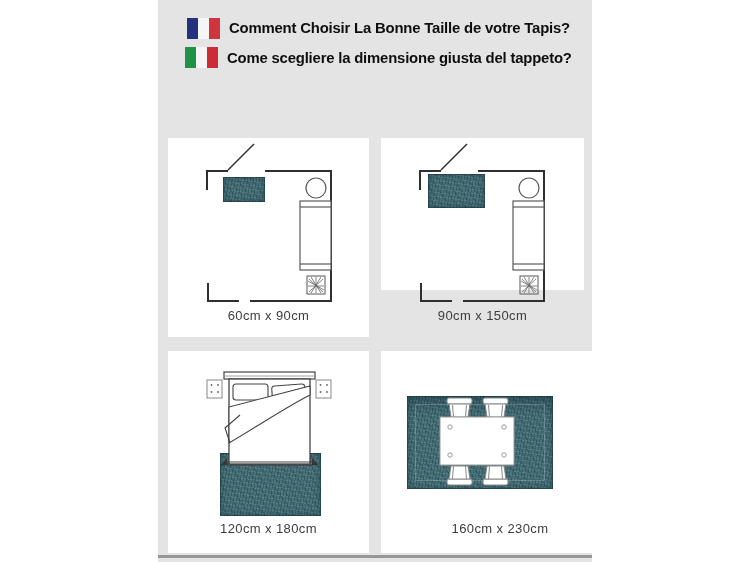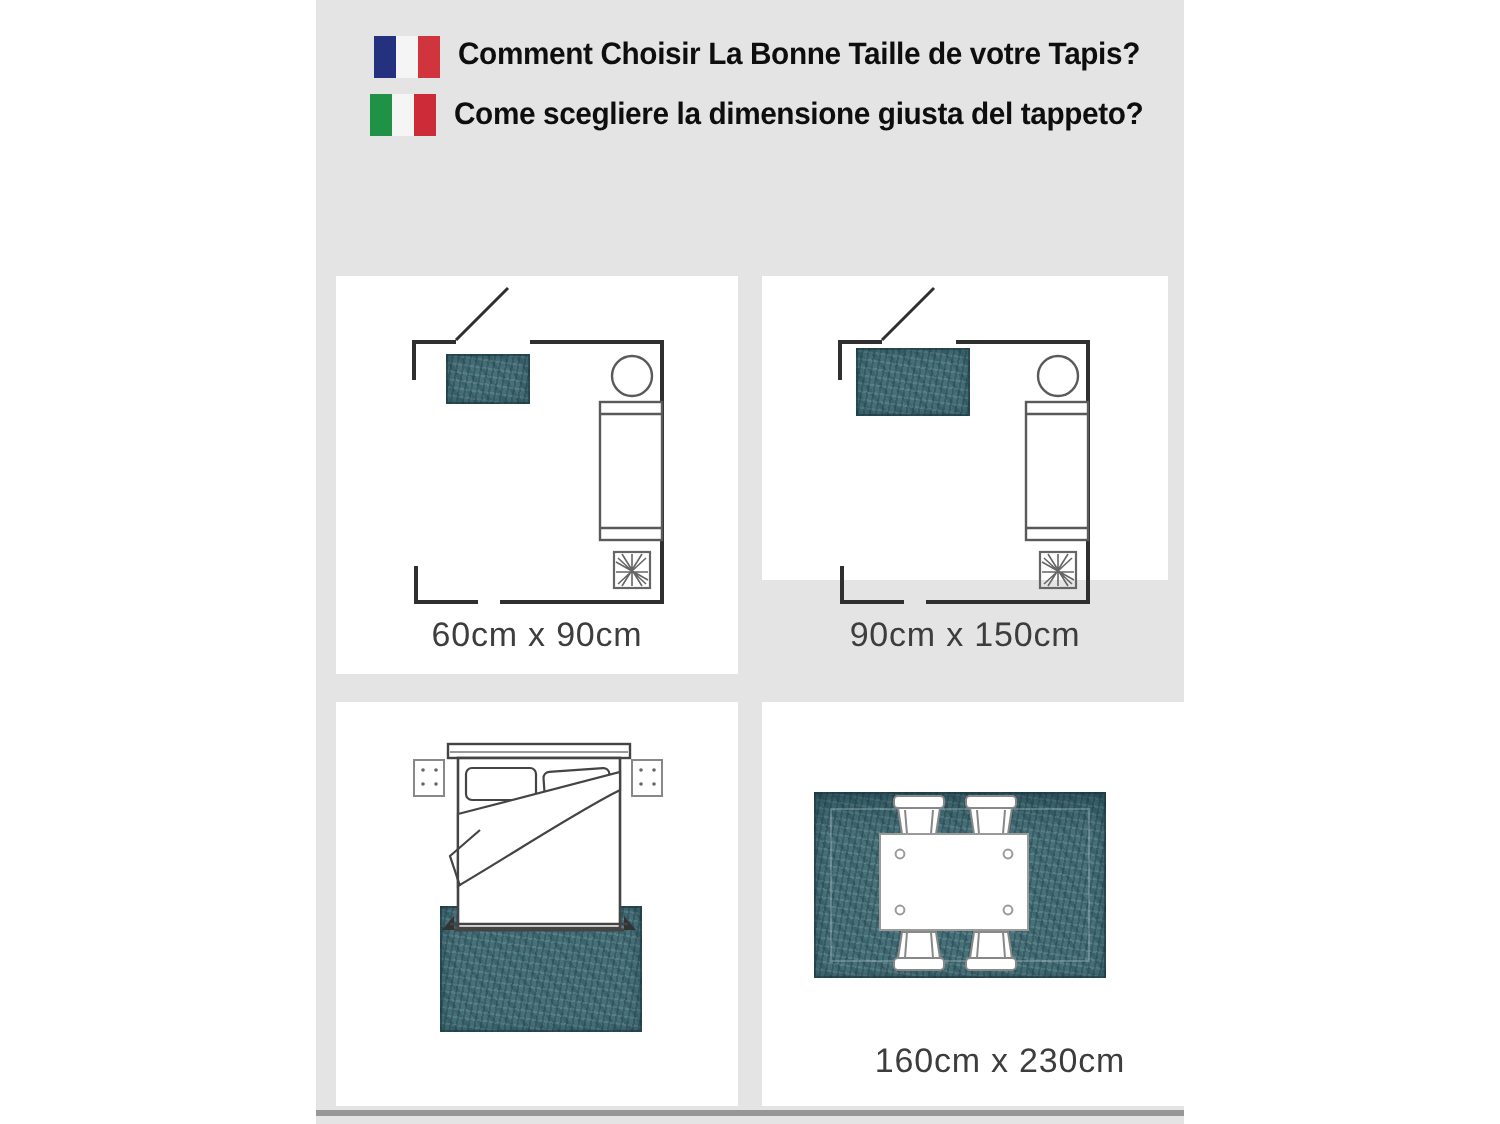--- a/index.html
+++ b/index.html
@@ -30,21 +30,21 @@
   }
   
   .panel{position:absolute;background:#ffffff;}
   #panel-1{left:168px;top:138px;width:201px;height:199px;}
   #panel-2{left:381px;top:138px;width:203px;height:152px;}
   #panel-3{left:168px;top:351px;width:201px;height:202px;}
   #panel-4{left:381px;top:351px;width:238px;height:202px;}
   .panel svg{position:absolute;left:0;top:0;}
   .panel-label{
     position:absolute;left:0;right:0;top:170px;text-align:center;
-    font-size:17px;letter-spacing:.4px;color:#3d3d3d;
+    font-size:13px;letter-spacing:.4px;color:#3d3d3d;
   }
   
   .rug{
     position:absolute;background-color:#477179;
     background-image:
       repeating-linear-gradient(100deg, rgba(17,45,54,.28) 0 1px, transparent 1px 3px),
       repeating-linear-gradient(8deg, rgba(255,255,255,.10) 0 1px, transparent 1px 4px),
       repeating-linear-gradient(55deg, rgba(10,36,46,.16) 0 2px, transparent 2px 6px);
     box-shadow:inset 0 0 0 1px rgba(24,54,62,.55), inset 0 0 7px rgba(18,48,56,.55);
   }
@@ -166,20 +166,21 @@
       <path d="M61,56 L142,35 L142,44 C120,55 85,78 61,92 Z"></path>
       <path d="M72,64 L57,77 L62,92" fill="none"></path>
     </g>
     <g>
       <path d="M59,107 L53,114 L59,114 Z" fill="#333"></path>
       <path d="M144,107 L150,114 L144,114 Z" fill="#333"></path>
       <line x1="57" y1="111" x2="146" y2="111" stroke="#444" stroke-width="1.2"></line>
       <line x1="59" y1="114" x2="144" y2="114" stroke="#444" stroke-width="1.6"></line>
     </g>
   </svg>
+  <div class="panel-label">120cm x 180cm</div>
 </div>
 
 <div class="panel" id="panel-4">
   <div class="rug" id="rug-4"></div>
   <svg viewBox="0 0 203 202" width="203" height="202">
     <g fill="#ffffff" stroke="#888" stroke-width="1">
       <rect x="66" y="47" width="25" height="6" rx="2"></rect>
       <path d="M68,53 L89,53 L87,66 L70,66 Z"></path>
       <line x1="71.5" y1="54" x2="72.5" y2="66"></line>
         <line x1="85.5" y1="54" x2="84.5" y2="66"></line>

